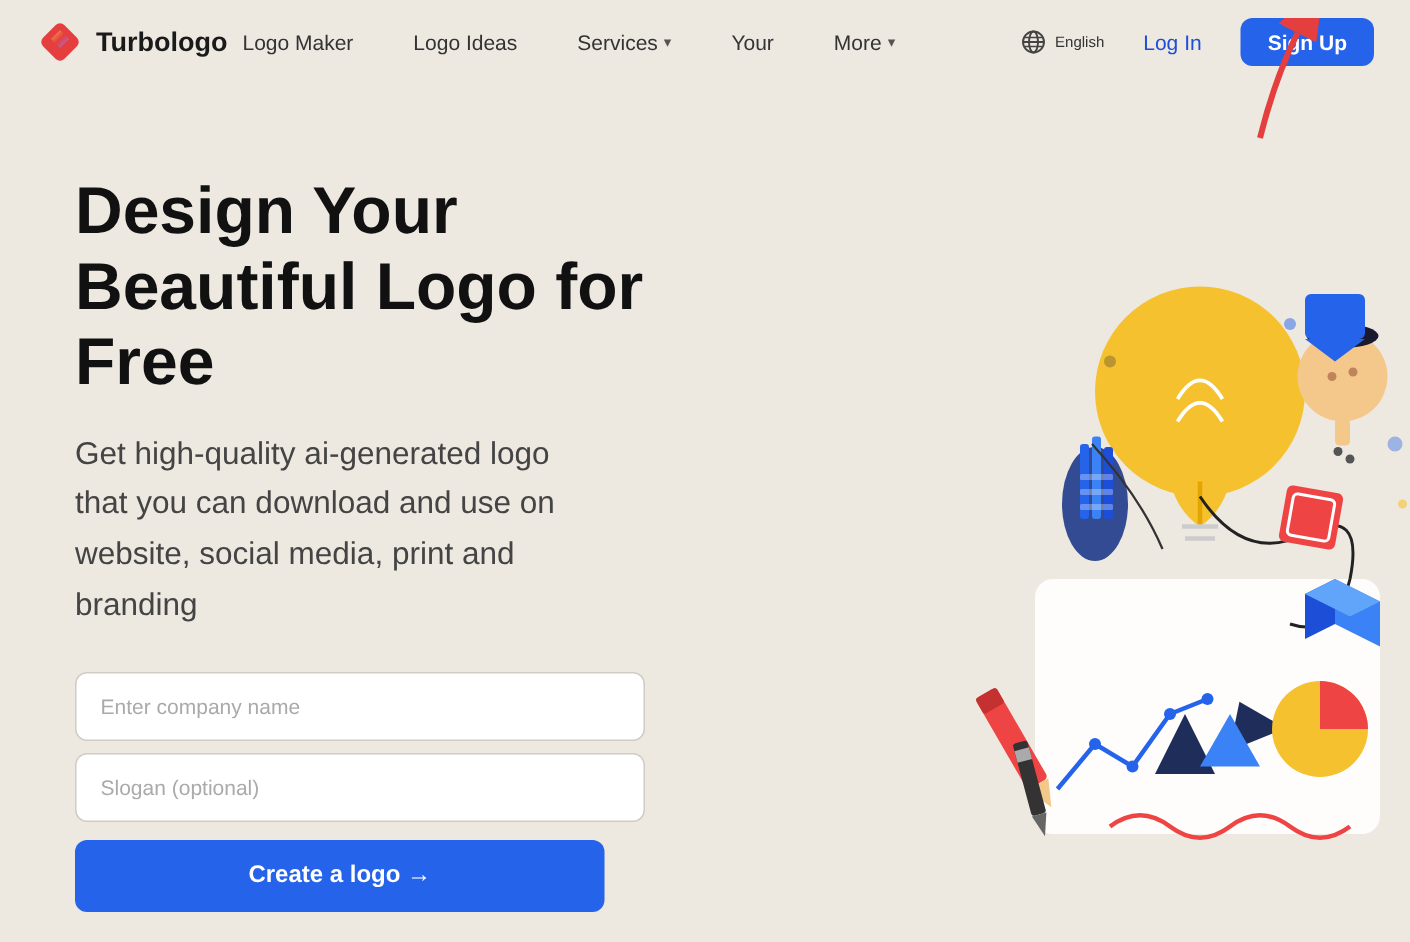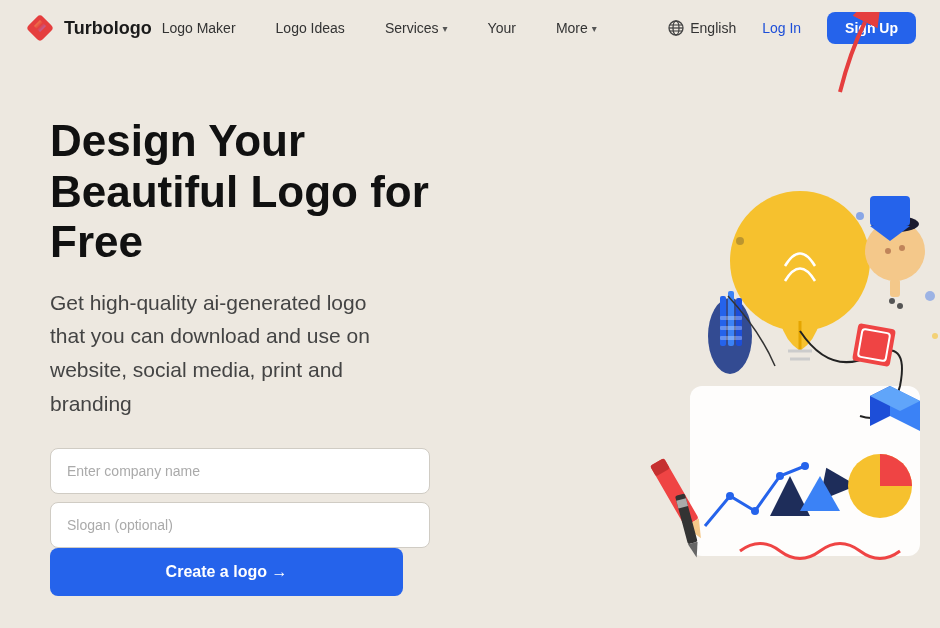--- a/index.html
+++ b/index.html
@@ -59,21 +59,21 @@
     }
     .nav-right {
       display: flex;
       align-items: center;
       gap: 16px;
     }
     .lang-btn {
       display: flex;
       align-items: center;
       gap: 6px;
-      font-size: 14px;
+      font-size: 10px;
       color: #333;
       cursor: pointer;
       background: none;
       border: none;
     }
     .globe-icon {
       width: 16px;
       height: 16px;
     }
     .login-btn {
@@ -117,21 +117,21 @@
       font-size: 21px;
       color: #444;
       line-height: 1.6;
       margin-bottom: 28px;
       max-width: 340px;
     }
     .input-group {
       display: flex;
       flex-direction: column;
       gap: 8px;
-      margin-bottom: 0;
+      margin-bottom: 12px;
       max-width: 380px;
     }
     .text-input {
       width: 100%;
       padding: 14px 16px;
       border: 1.5px solid #d0ccc4;
       border-radius: 8px;
       background: #fff;
       font-size: 14px;
       color: #555;

